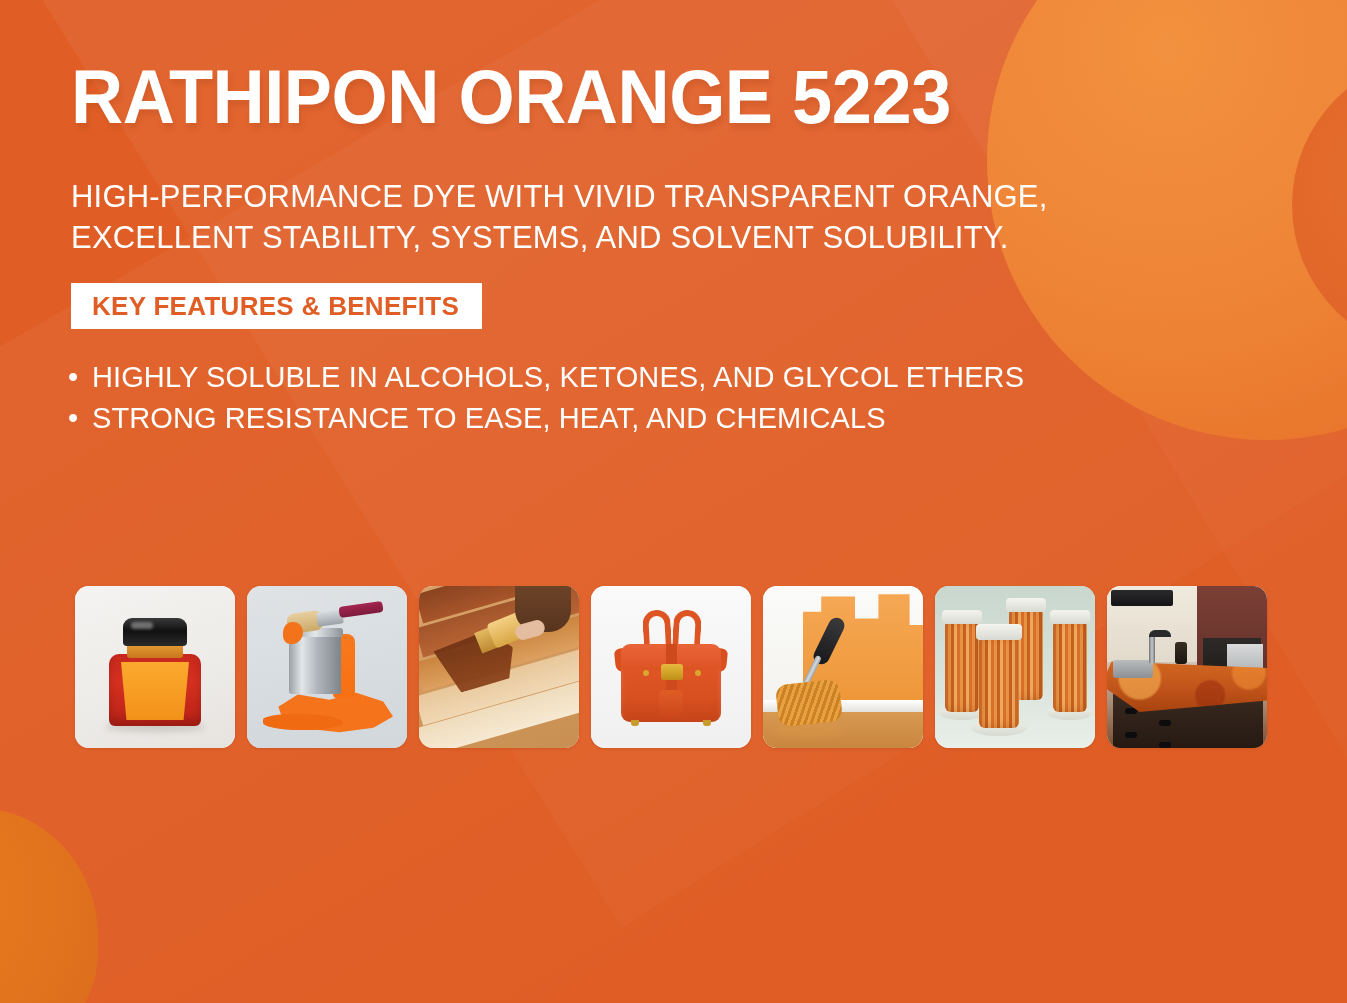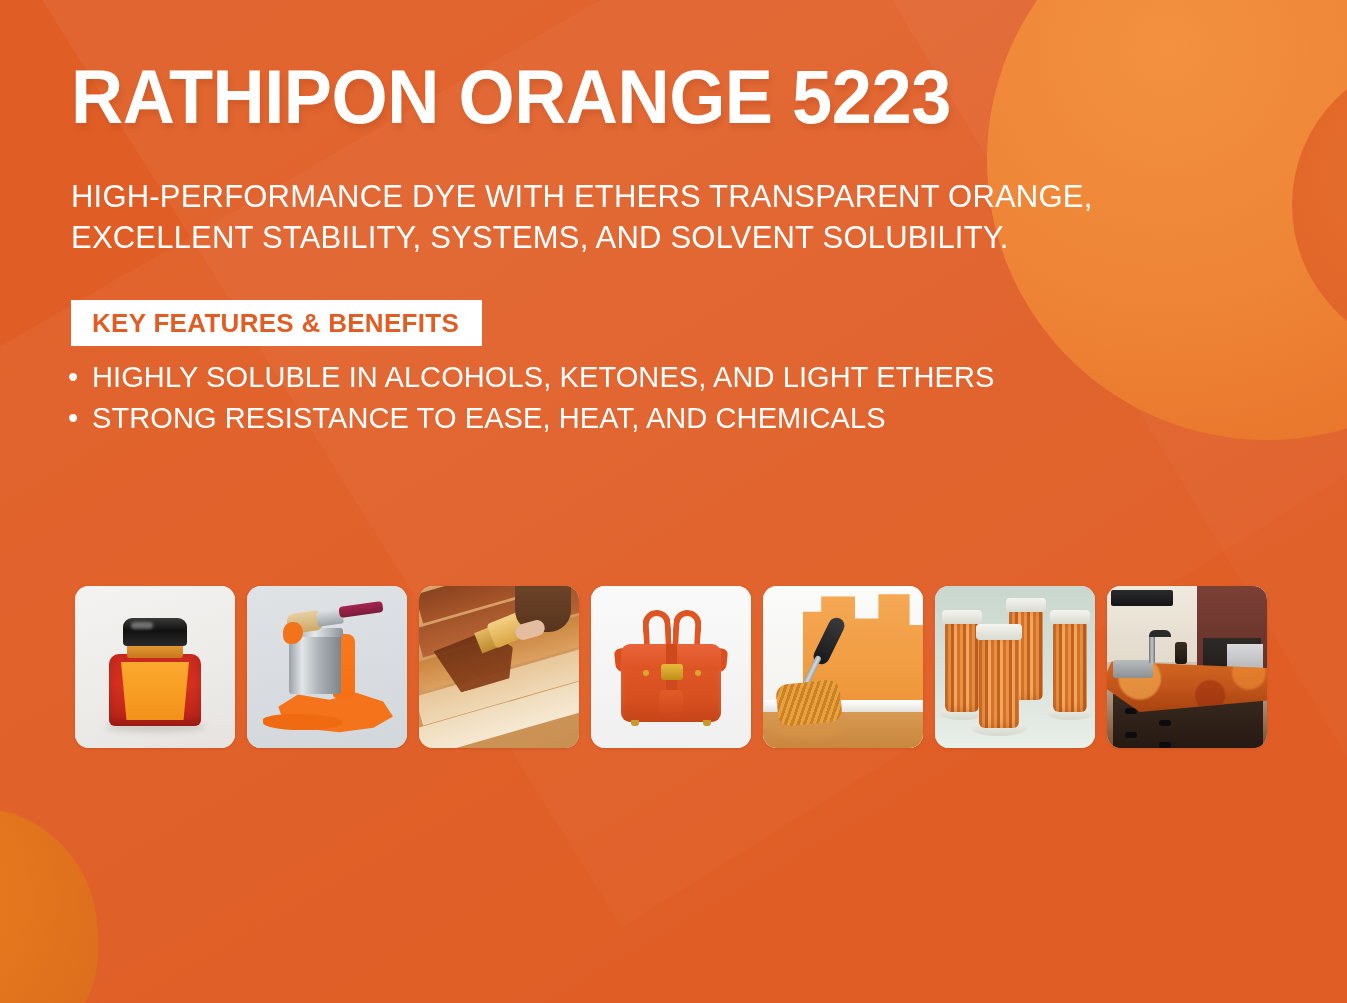--- a/index.html
+++ b/index.html
@@ -123,21 +123,21 @@
     font-size: 31px;
     line-height: 41px;
     font-weight: 400;
     letter-spacing: 0.2px;
   }
   .subtitle .ln { display: block; }
 
   .badge {
     position: absolute;
     left: 71px;
-    top: 300px;
+    top: 283px;
     width: 411px;
     height: 46px;
     background: #FFFFFF;
     display: flex;
     align-items: center;
   }
   .badge-label {
     color: #E05E26;
     font-size: 26px;
     font-weight: 700;
@@ -451,30 +451,30 @@
     <div class="bg-ring-outer"></div>
     <div class="bg-ring-inner"></div>
     <div class="bg-blob"></div>
   </div>
 
   <div class="content">
 
     <h1 class="title">RATHIPON ORANGE 5223</h1>
 
     <p class="subtitle">
-      <span class="ln">HIGH-PERFORMANCE DYE WITH ETHERS TRANSPARENT ORANGE,</span>
+      <span class="ln">HIGH-PERFORMANCE DYE WITH VIVID TRANSPARENT ORANGE,</span>
       <span class="ln">EXCELLENT STABILITY, SYSTEMS, AND SOLVENT SOLUBILITY.</span>
     </p>
 
     <div class="badge">
       <span class="badge-label">KEY FEATURES &amp; BENEFITS</span>
     </div>
 
     <ul class="features">
-      <li class="feature-item">HIGHLY SOLUBLE IN ALCOHOLS, KETONES, AND LIGHT ETHERS</li>
+      <li class="feature-item">HIGHLY SOLUBLE IN ALCOHOLS, KETONES, AND GLYCOL ETHERS</li>
       <li class="feature-item">STRONG RESISTANCE TO EASE, HEAT, AND CHEMICALS</li>
     </ul>
 
     <div class="strip">
 
       <div class="card">
         <div class="scene s1">
           <div class="shadow"></div>
           <div class="bottle-body"></div>
           <div class="bottle-ink"></div>

